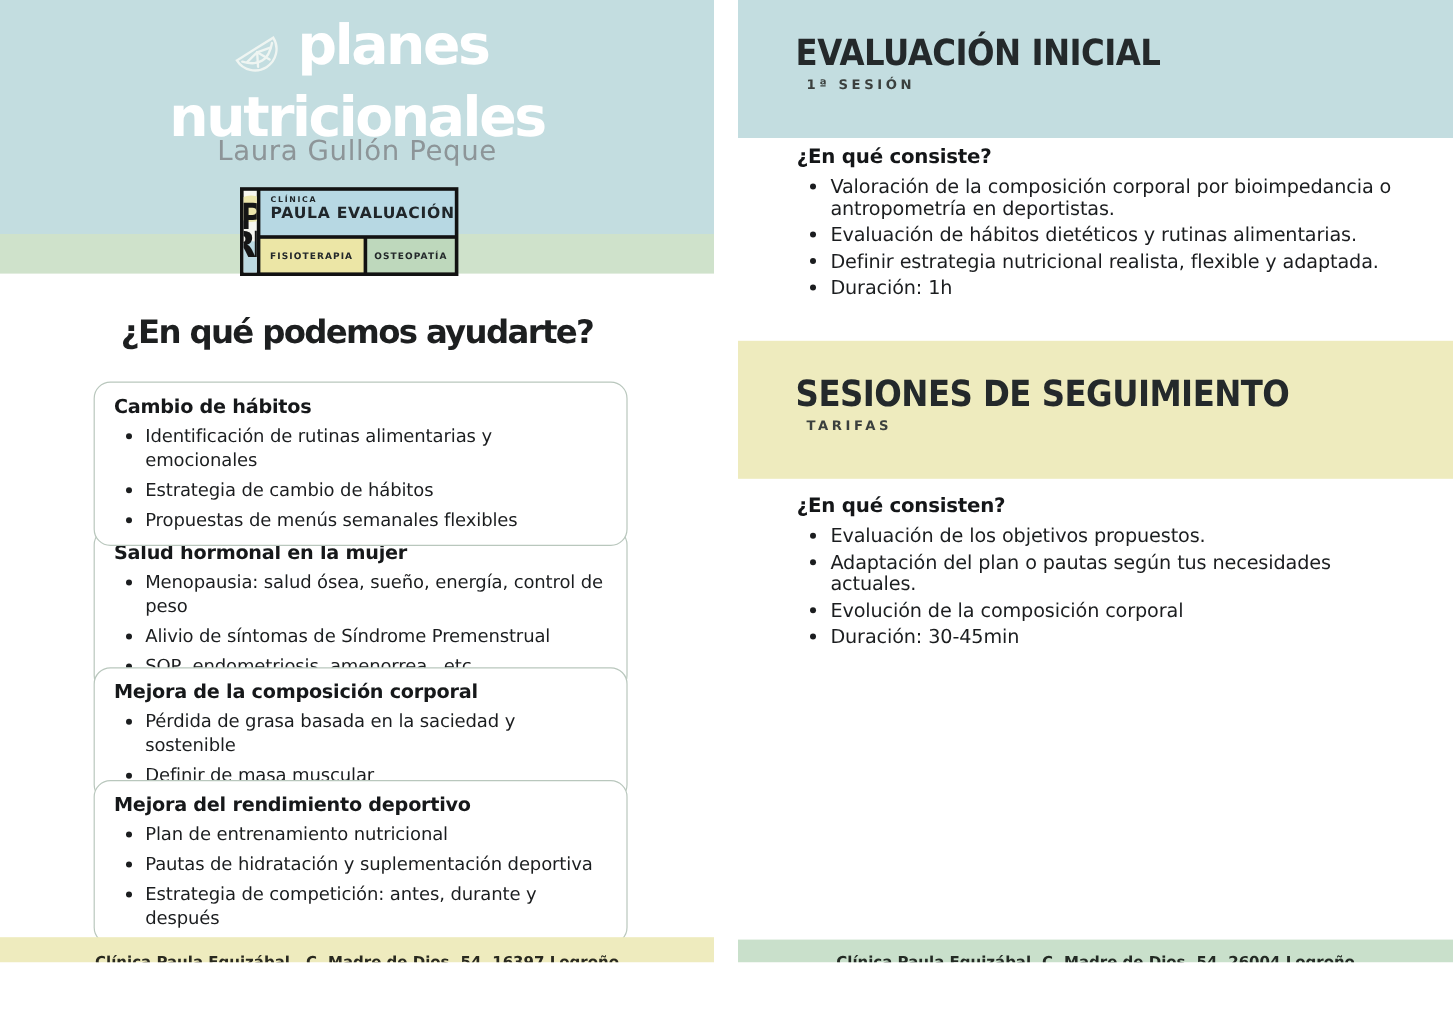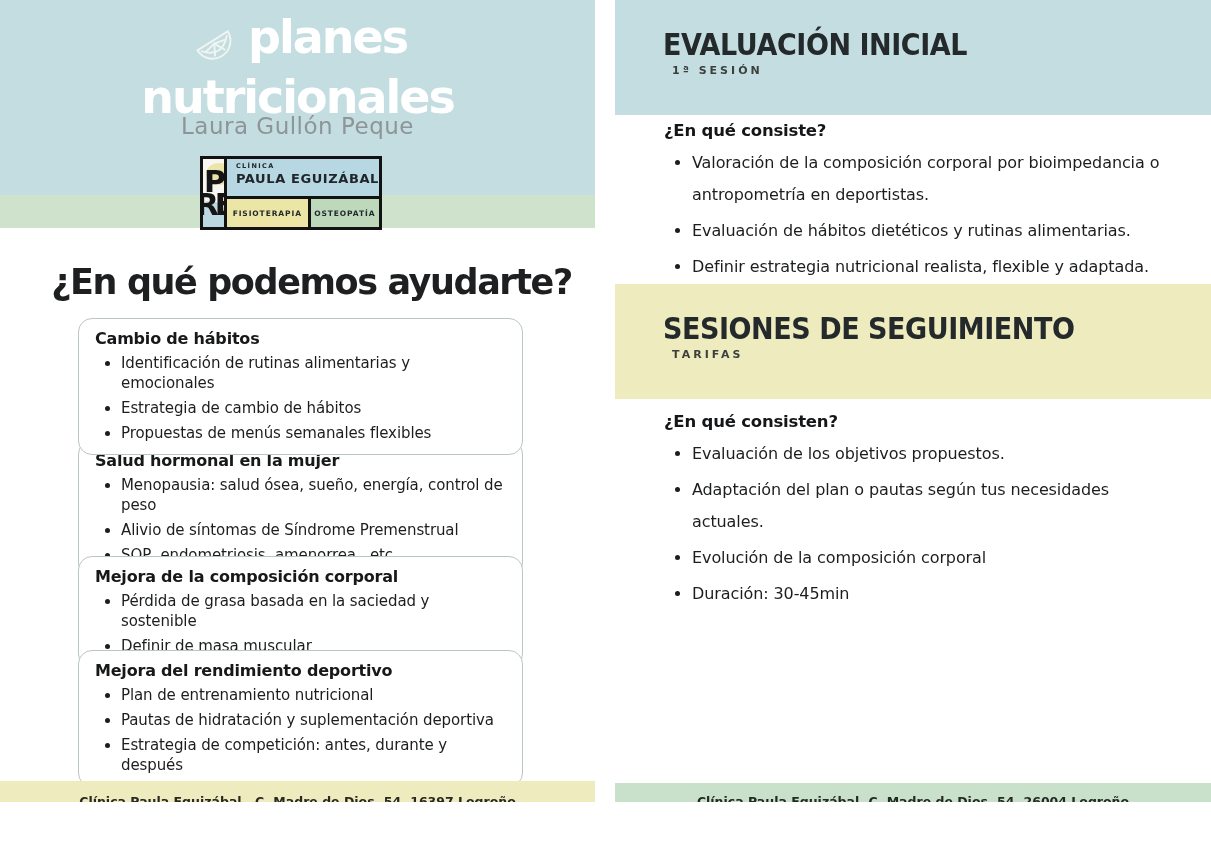--- a/index.html
+++ b/index.html
@@ -33,21 +33,21 @@
   .logo-name{flex:1.25;background:#b7d8e3;padding:3px 0 0 9px;color:#20262a;}
   .logo-clinic-small{font-size:6.5px;letter-spacing:1.4px;font-weight:600;}
   .logo-clinic-name{font-size:13px;letter-spacing:0.6px;font-weight:600;margin-top:1px;white-space:nowrap;}
   .logo-tags{flex:1;display:flex;gap:3px;}
   .logo-tag{display:flex;align-items:center;justify-content:center;
             font-size:7.5px;letter-spacing:0.9px;font-weight:600;color:#23282a;}
   .tag-fisio{flex:1.18;background:#ece6a6;}
   .tag-osteo{flex:1;background:#bed8bc;}
 
   .ayudarte{position:absolute;left:0;top:262px;width:595px;text-align:center;
-            font-size:35px;font-weight:800;letter-spacing:-1.4px;color:#1d1f20;margin-left:14px;}
+            font-size:27px;font-weight:800;letter-spacing:-1.4px;color:#1d1f20;}
 
   .card{position:absolute;left:78px;width:445px;box-sizing:border-box;background:#ffffff;
         border:1.5px solid #b9c7bd;border-radius:14px;padding:10px 16px 11px 16px;}
   .card h3{margin:0 0 5px 0;font-size:16px;font-weight:700;color:#16181a;letter-spacing:-0.2px;}
   .card ul{margin:0;padding:0 0 0 26px;}
   .card ul li{font-size:15px;line-height:20px;margin-bottom:5px;color:#1b1d1f;letter-spacing:-0.1px;}
   .card ul li:last-child{margin-bottom:0;}
   .card1{top:318px;} .card2{top:440px;} .card3{top:556px;} .card4{top:650px;}
 
   .footer-left{position:absolute;left:0;top:781px;width:595px;height:57px;background:#eeebbe;
@@ -60,21 +60,21 @@
   .band-blue{top:0;background:#c3dde0;}
   .band-yellow{top:284px;background:#eeebbe;}
   .band-title{position:absolute;left:48px;top:27px;font-size:30px;font-weight:800;letter-spacing:-0.5px;
               color:#24292b;transform:scaleX(0.9);transform-origin:left center;white-space:nowrap;}
   .band-sub{position:absolute;left:57px;top:64px;font-size:11px;font-weight:700;letter-spacing:3px;color:#3b403e;}
 
   .rcontent{position:absolute;left:49px;width:520px;color:#1b1d1f;}
   .rcontent1{top:121px;} .rcontent2{top:412px;}
   .rquestion{font-size:16.5px;font-weight:700;color:#141618;margin:0 0 7px 0;letter-spacing:-0.2px;}
   .rcontent ul{margin:0;padding:0 0 0 28px;max-width:505px;}
-  .rcontent ul li{font-size:16px;line-height:32px;margin-bottom:4px;letter-spacing:-0.1px;}
+  .rcontent ul li{font-size:16px;line-height:18px;margin-bottom:4px;letter-spacing:-0.1px;}
 
   .footer-right{position:absolute;left:0;top:783px;width:596px;height:52px;background:#c9e0cb;
                 box-sizing:border-box;padding-top:10px;text-align:center;
                 font-size:12.5px;font-weight:600;color:#232a24;line-height:18px;}
 </style>
 </head>
 <body>
 
 <div class="sheet">
 
@@ -106,21 +106,21 @@
         <div class="patch-blue"></div>
         <div class="patch-yellow"></div>
         <div class="monogram">
           <span class="m1">P</span>
           <span class="m2">RE</span>
         </div>
       </div>
       <div class="logo-right">
         <div class="logo-name">
           <div class="logo-clinic-small">CLÍNICA</div>
-          <div class="logo-clinic-name">PAULA EGUIZÁBAL</div>
+          <div class="logo-clinic-name">PAULA EVALUACIÓN</div>
         </div>
         <div class="logo-tags">
           <div class="logo-tag tag-fisio">FISIOTERAPIA</div>
           <div class="logo-tag tag-osteo">OSTEOPATÍA</div>
         </div>
       </div>
     </div>
 
     <div class="ayudarte">¿En qué podemos ayudarte?</div>
 

